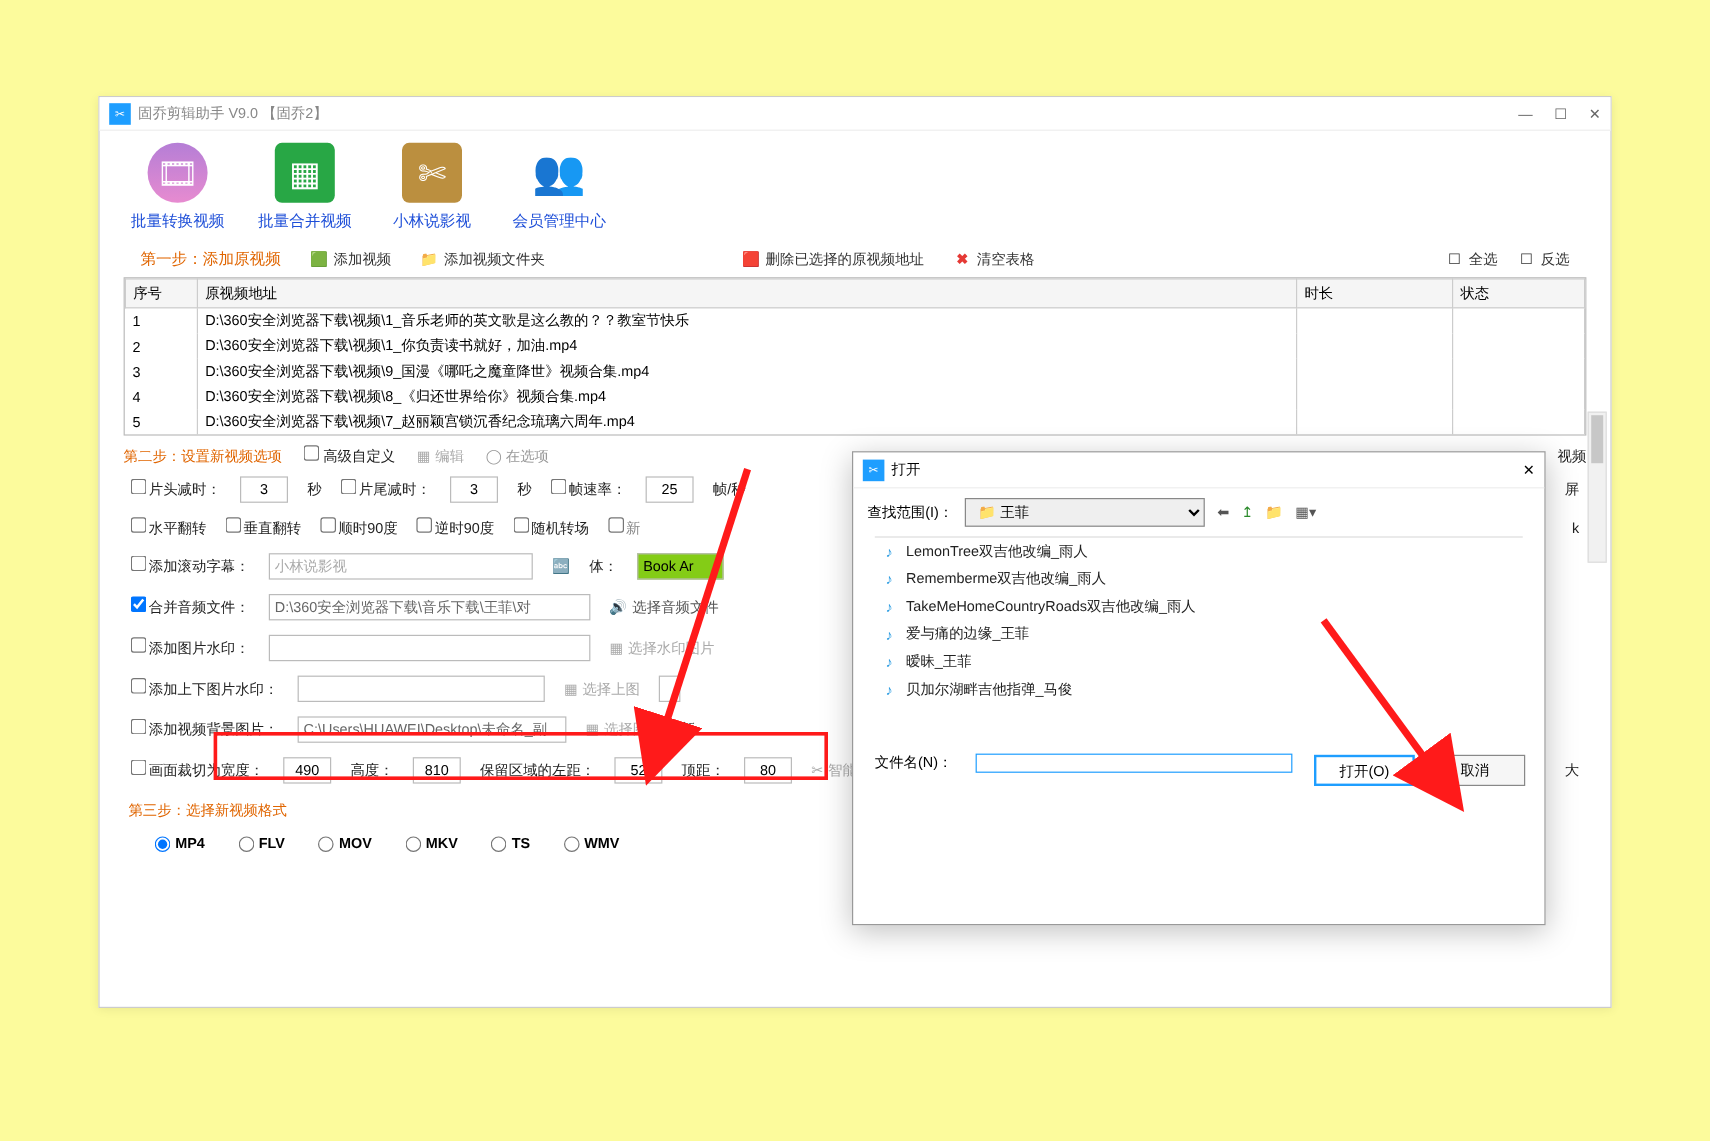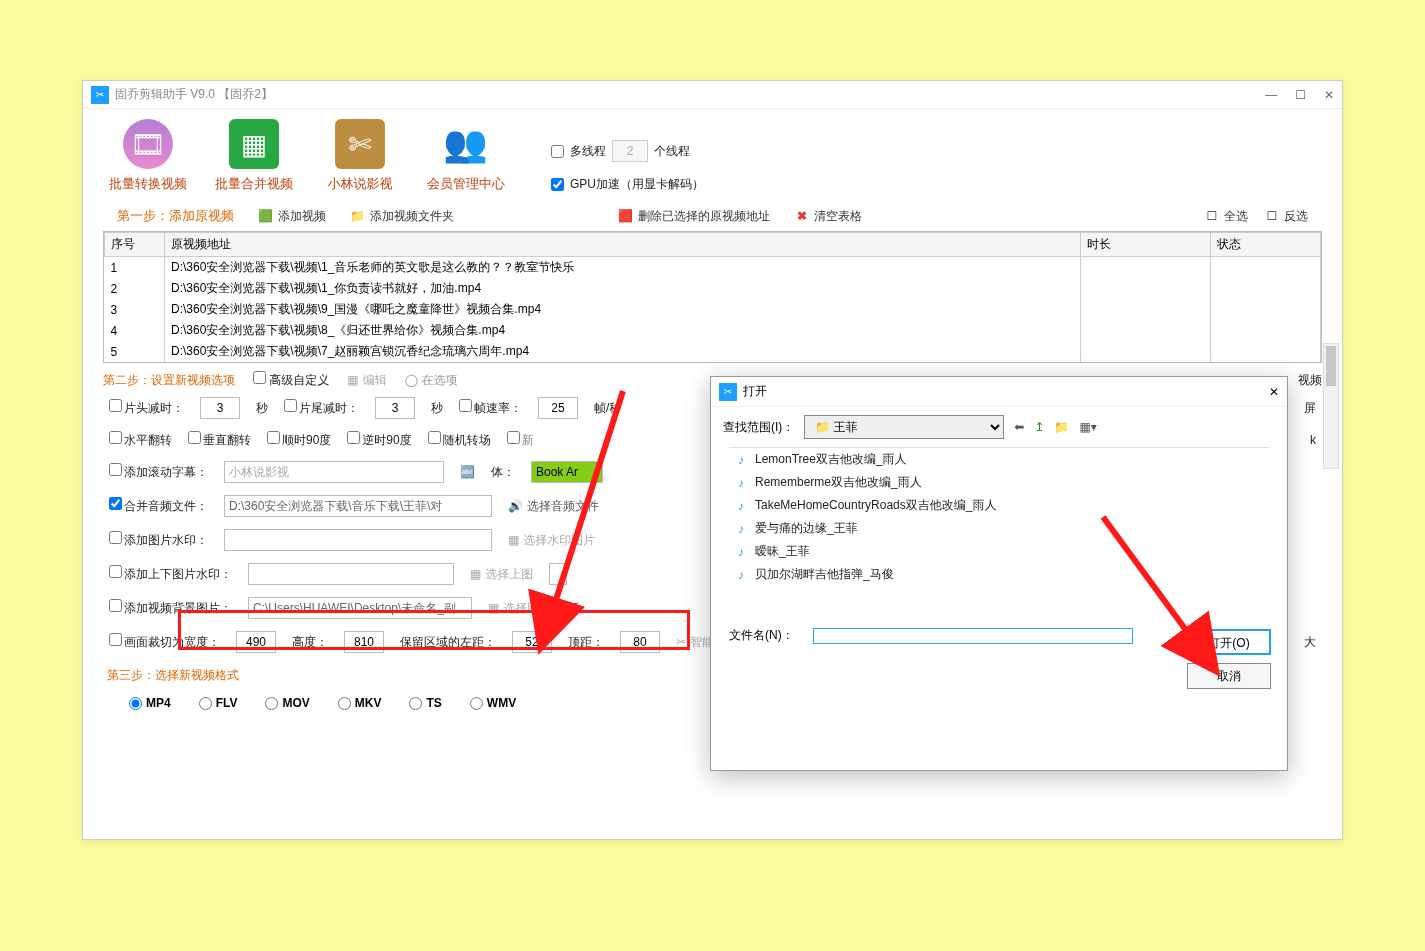--- a/index.html
+++ b/index.html
@@ -7,21 +7,21 @@
 .window { background: #fff; border: 1px solid #ccc; width: 1261px; height: 760px; box-shadow: 0 2px 8px rgba(0,0,0,0.08); position: relative; }
 .titlebar { display: flex; align-items: center; height: 28px; padding: 0 8px; background: #fff; border-bottom: 1px solid #eee; }
 .app-icon { width: 18px; height: 18px; background: #1e9eff; margin-right: 6px; display: flex; align-items: center; justify-content: center; color: #fff; font-size: 10px; }
 .title-text { color: #888; font-size: 12px; }
 .win-controls { margin-left: auto; display: flex; gap: 18px; color: #666; font-size: 14px; }
 .win-controls span { cursor: pointer; }
 
 .toolbar { display: flex; align-items: flex-end; padding: 10px 20px 8px; gap: 16px; }
 .tool-btn { display: flex; flex-direction: column; align-items: center; width: 90px; cursor: pointer; }
 .tool-btn .icon { width: 50px; height: 50px; border-radius: 6px; display: flex; align-items: center; justify-content: center; font-size: 28px; }
-.tool-btn .label { margin-top: 6px; font-size: 13px; color: #c2410c; }
+.tool-btn .label { margin-top: 6px; font-size: 13px; color: #1d4ed8; }
 .tool-opts { display: flex; flex-direction: column; gap: 14px; margin-left: 24px; color: #222; font-size: 13px; }
 .tool-opts label { display: flex; align-items: center; gap: 6px; }
 .tool-opts input[type="text"] { width: 36px; height: 22px; border: 1px solid #ccc; text-align: center; background: #f6f6f6; color: #aaa; }
 
 .step1 { display: flex; align-items: center; padding: 6px 34px; gap: 24px; }
 .step-label { color: #e06500; font-size: 13px; }
 .action-link { display: flex; align-items: center; gap: 4px; color: #333; cursor: pointer; }
 .icon-box { width: 16px; height: 16px; display: inline-flex; align-items: center; justify-content: center; font-size: 12px; }
 .red-x { color: #e53935; font-weight: bold; }
 .step1-right { margin-left: auto; display: flex; gap: 16px; }
@@ -64,21 +64,21 @@
 .dlg-row select, .dlg-row input[type="text"] { border: 1px solid #888; height: 24px; padding: 0 6px; font-size: 12px; }
 .dlg-folder { width: 200px; }
 .dlg-icons { display: flex; gap: 10px; font-size: 14px; color: #555; }
 .file-list { margin: 0 18px; border-top: 1px solid #ddd; height: 174px; overflow-y: auto; }
 .file-list .hdr { display: flex; justify-content: space-between; padding: 4px 6px; color: #333; font-size: 12px; }
 .file-item { display: flex; align-items: center; gap: 6px; padding: 3px 4px; color: #222; font-size: 12px; }
 .music-icon { width: 16px; height: 16px; color: #2d9de2; display: flex; align-items: center; justify-content: center; }
 .dlg-bottom { display: flex; align-items: center; padding: 6px 18px; gap: 14px; }
 .dlg-bottom .lbl { width: 70px; }
 .dlg-bottom input, .dlg-bottom select { flex: 1; max-width: 320px; }
-.dlg-btns { margin-left: auto; display: flex; flex-direction: column; gap: 8px; }
+.dlg-btns { margin-left: auto; display: flex; flex-direction: row; gap: 8px; }
 .dlg-btn { width: 84px; height: 26px; border: 1px solid #888; background: #f6f6f6; text-align: center; line-height: 24px; cursor: pointer; }
 .dlg-btn.default { border: 2px solid #1e9eff; background: #fff; }
 
 
 .arrow { position: absolute; pointer-events: none; }
 .arrow svg { overflow: visible; }
 
 .scrollbar-stub { position:absolute; right:3px; top:262px; width:16px; height:126px; background:#f1f1f1; border:1px solid #ddd;}
 .scrollbar-stub .thumb{ background:#c7c7c7; height:40px; margin:2px; }
 
@@ -107,32 +107,20 @@
       <div class="icon" style="background:#28a745;color:#fff;">▦</div>
       <div class="label">批量合并视频</div>
     </div>
     <div class="tool-btn">
       <div class="icon" style="background:#bb8f3f;color:#fff;">✄</div>
       <div class="label">小林说影视</div>
     </div>
     <div class="tool-btn">
       <div class="icon" style="color:#555;font-size:36px;">👥</div>
       <div class="label">会员管理中心</div>
-    </div>
-    <div class="tool-opts">
-      <label>
-        <input type="checkbox" style="">
-        <span>多线程</span>
-        <input type="text" value="2" style="">
-        <span>个线程</span>
-      </label>
-      <label>
-        <input type="checkbox" checked="" style="">
-        <span>GPU加速（用显卡解码）</span>
-      </label>
     </div>
   </div>
 
   <div class="step1">
     <span class="step-label">第一步：添加原视频</span>
     <span class="action-link">
         <span class="icon-box">🟩</span>
         <span>添加视频</span>
       </span>
     <span class="action-link">

